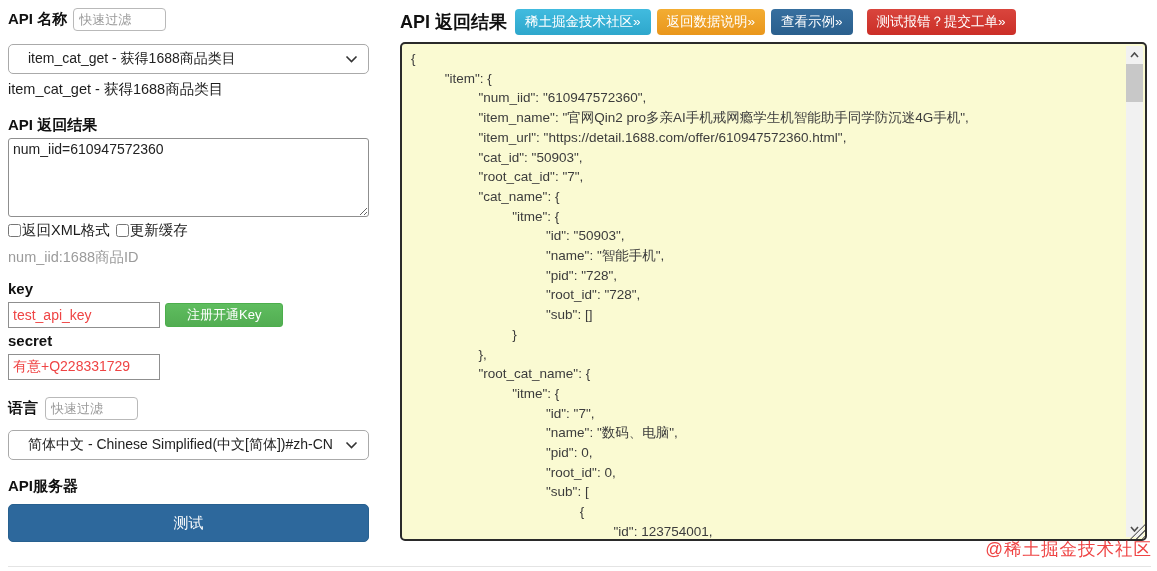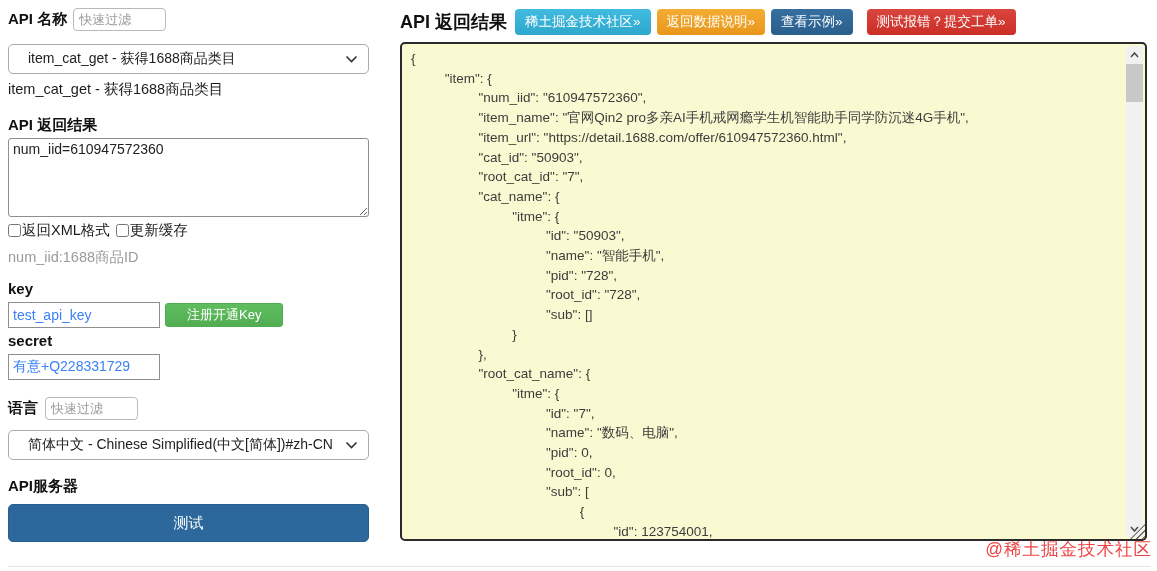--- a/index.html
+++ b/index.html
@@ -35,21 +35,21 @@
   }
   .cb-row { font-size: 14.5px; margin-bottom: 8px; display: flex; align-items: flex-start; }
   .cb-row label { display: flex; align-items: center; margin-right: 6px; cursor: default; }
   .cb-row input { width: 13px; height: 13px; margin: 0 1px 0 0; }
   .hint { font-size: 14.5px; color: #9b9b9b; margin-bottom: 13px; }
 
   .lbl-key { margin-bottom: 5px; }
   .key-row { margin-bottom: 4px; }
   .plain-input {
     width: 152px; height: 26px; border: 1px solid #8f8f8f;
-    font: 14px "Liberation Sans", sans-serif; color: #3b82f6; padding: 0 4px; outline: none;
+    font: 14px "Liberation Sans", sans-serif; color: #ef4444; padding: 0 4px; outline: none;
   }
   .btn-register {
     margin-left: 5px; height: 24px; border: 1px solid #4cae4c; border-radius: 3px;
     background: linear-gradient(#5fbd5f, #52ad52); color: #fff;
     font: 13px "Liberation Sans", sans-serif; padding: 0 21px; cursor: pointer;
   }
   .lbl-secret { margin-bottom: 5px; }
   .secret-row { margin-bottom: 17px; }
 
   .row-lang { margin-bottom: 10px; }

